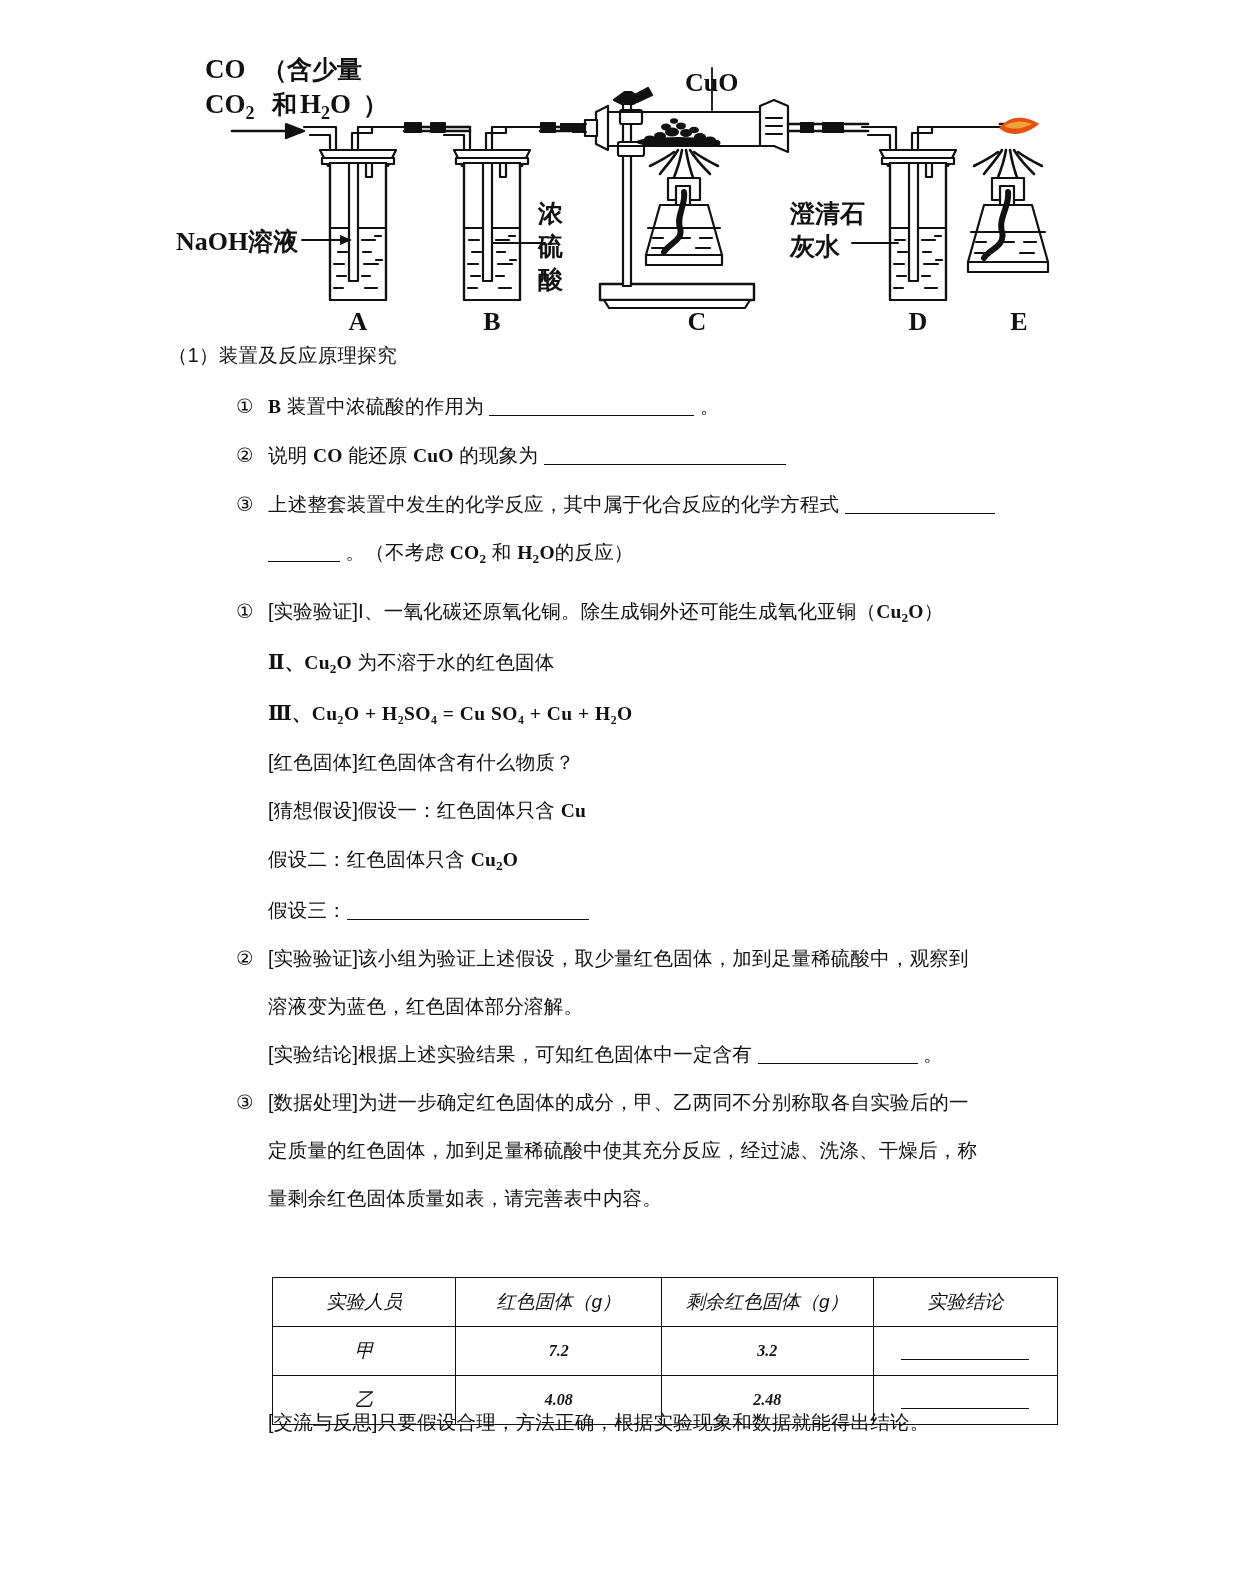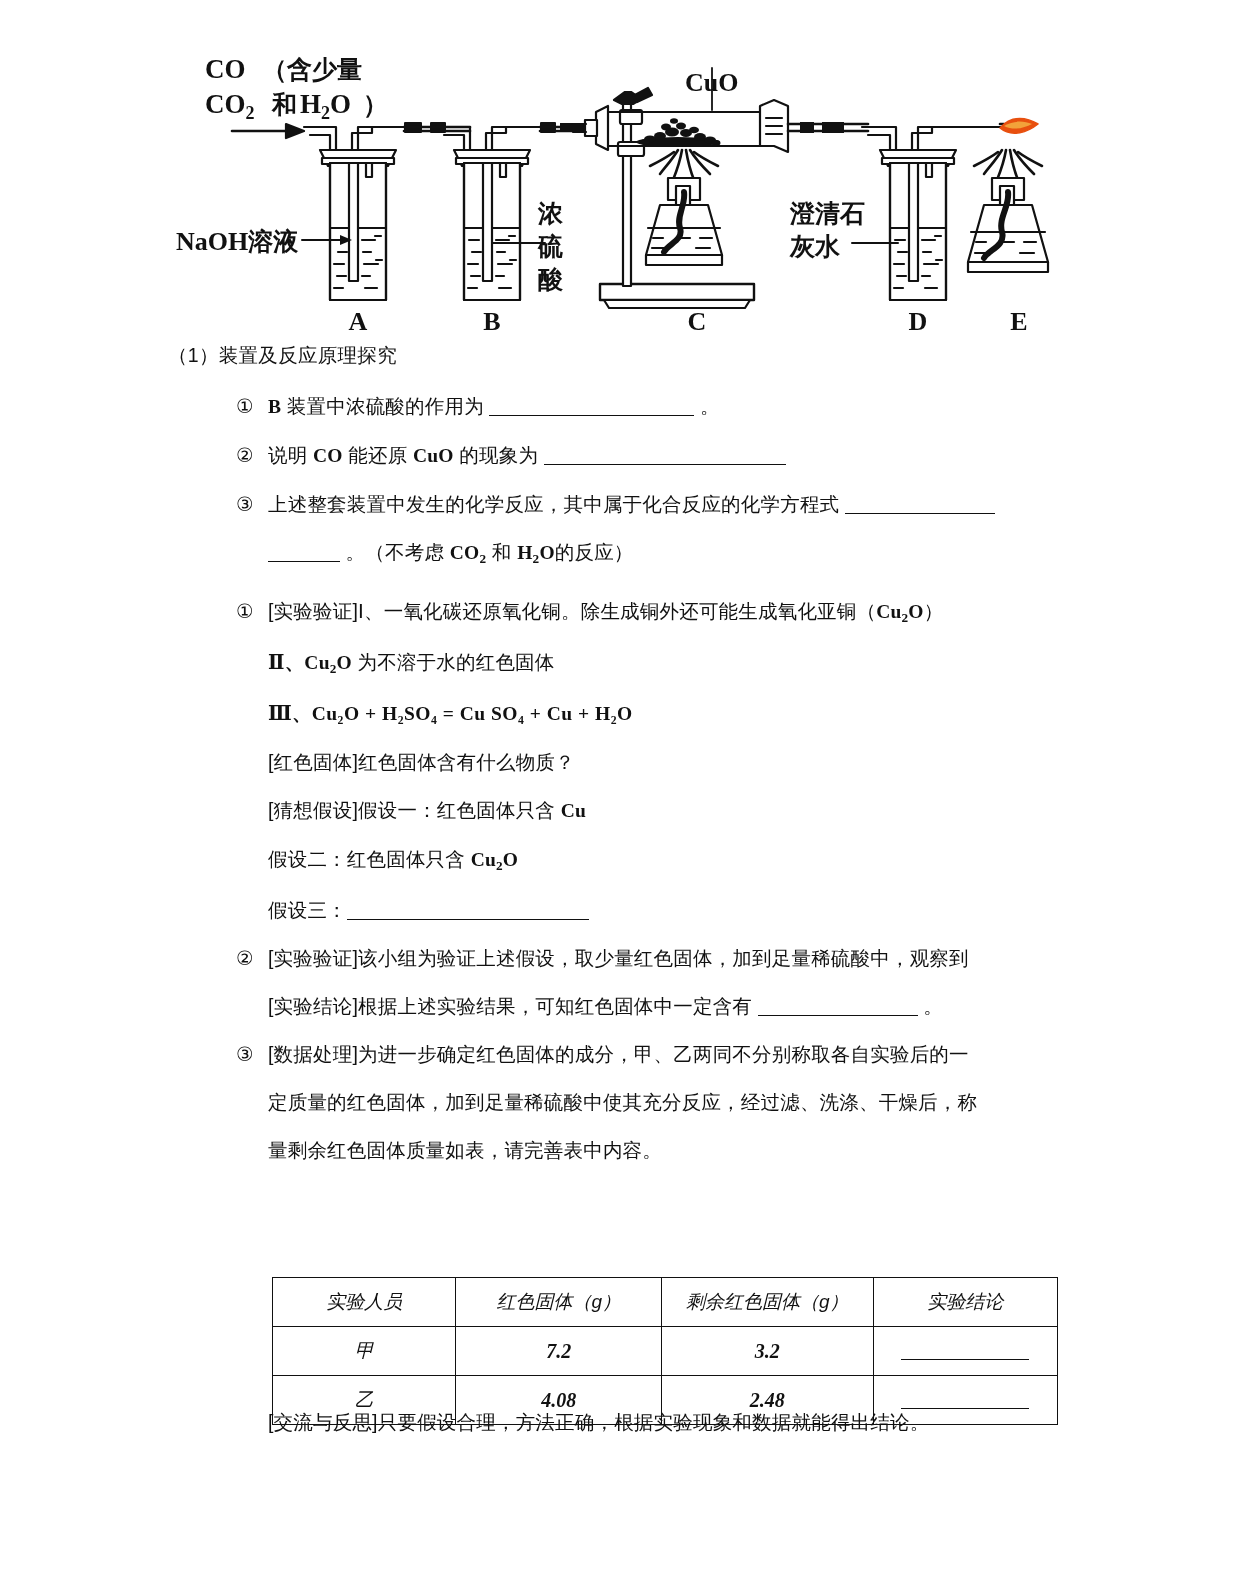--- a/index.html
+++ b/index.html
@@ -130,21 +130,21 @@
     vertical-align: middle;
     font-style: italic;
   }
   .data-table .col-a { width: 184px; }
   .data-table .col-b { width: 206px; }
   .data-table .col-c { width: 212px; }
   .data-table .col-d { width: 184px; }
   .data-table .num {
     font-family: "Liberation Serif", "DejaVu Serif", serif;
     font-weight: bold;
-    font-size: 20px;
+    font-size: 16px;
   }
   .final-note {
     position: absolute;
     left: 268px;
     top: 1400px;
     width: 800px;
     line-height: 44px;
     font-size: 19.5px;
     letter-spacing: 0.2px;
   }
@@ -454,20 +454,23 @@
   </div>
 
   <div class="plain-row">
     <span>假设三：</span><span class="blank b-240"></span>
   </div>
 
   <div class="num-row">
     <span class="marker">②</span>
     <span>[实验验证]</span><span>该小组为验证上述假设，取少量红色固体，加到足量稀硫酸中，观察到</span>
   </div>
+  <div class="plain-row">
+    <span>溶液变为蓝色，红色固体部分溶解。</span>
+  </div>
 
   <div class="plain-row">
     <span>[实验结论]</span><span>根据上述实验结果，可知红色固体中一定含有 </span><span class="blank b-160"></span><span> 。</span>
   </div>
 
   <div class="num-row">
     <span class="marker">③</span>
     <span>[数据处理]</span><span>为进一步确定红色固体的成分，甲、乙两同不分别称取各自实验后的一</span>
   </div>
   <div class="plain-row">

